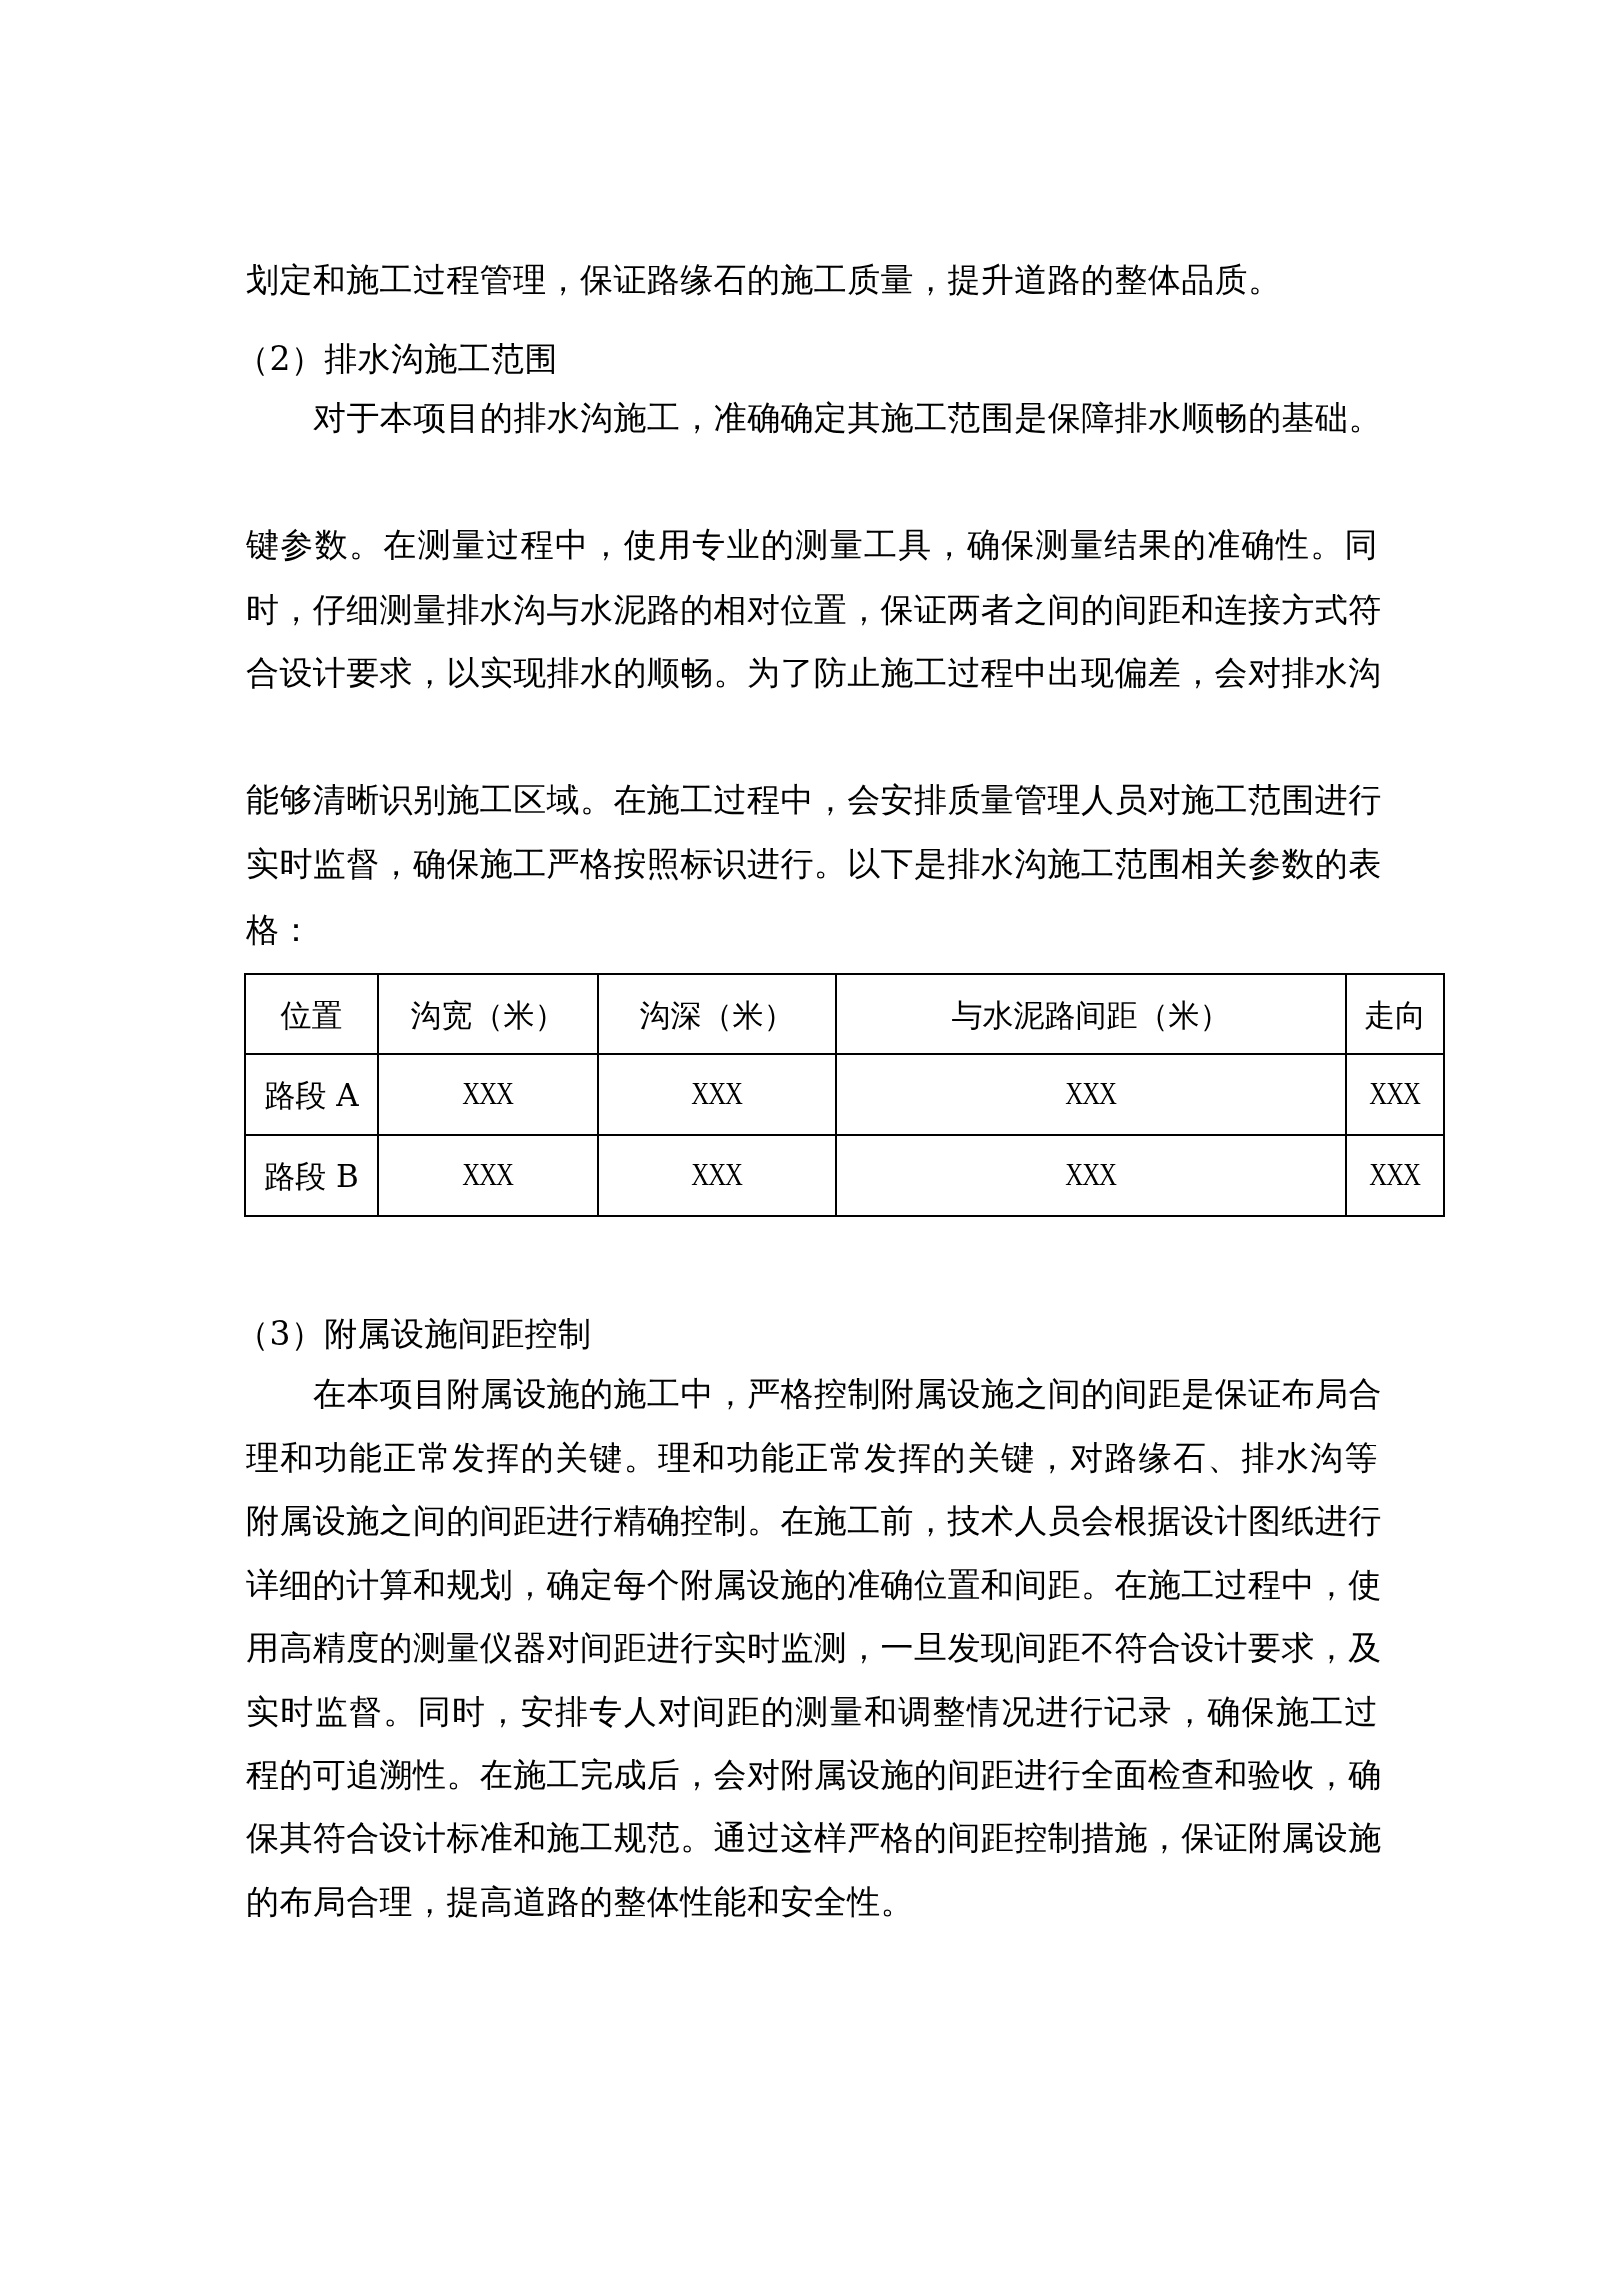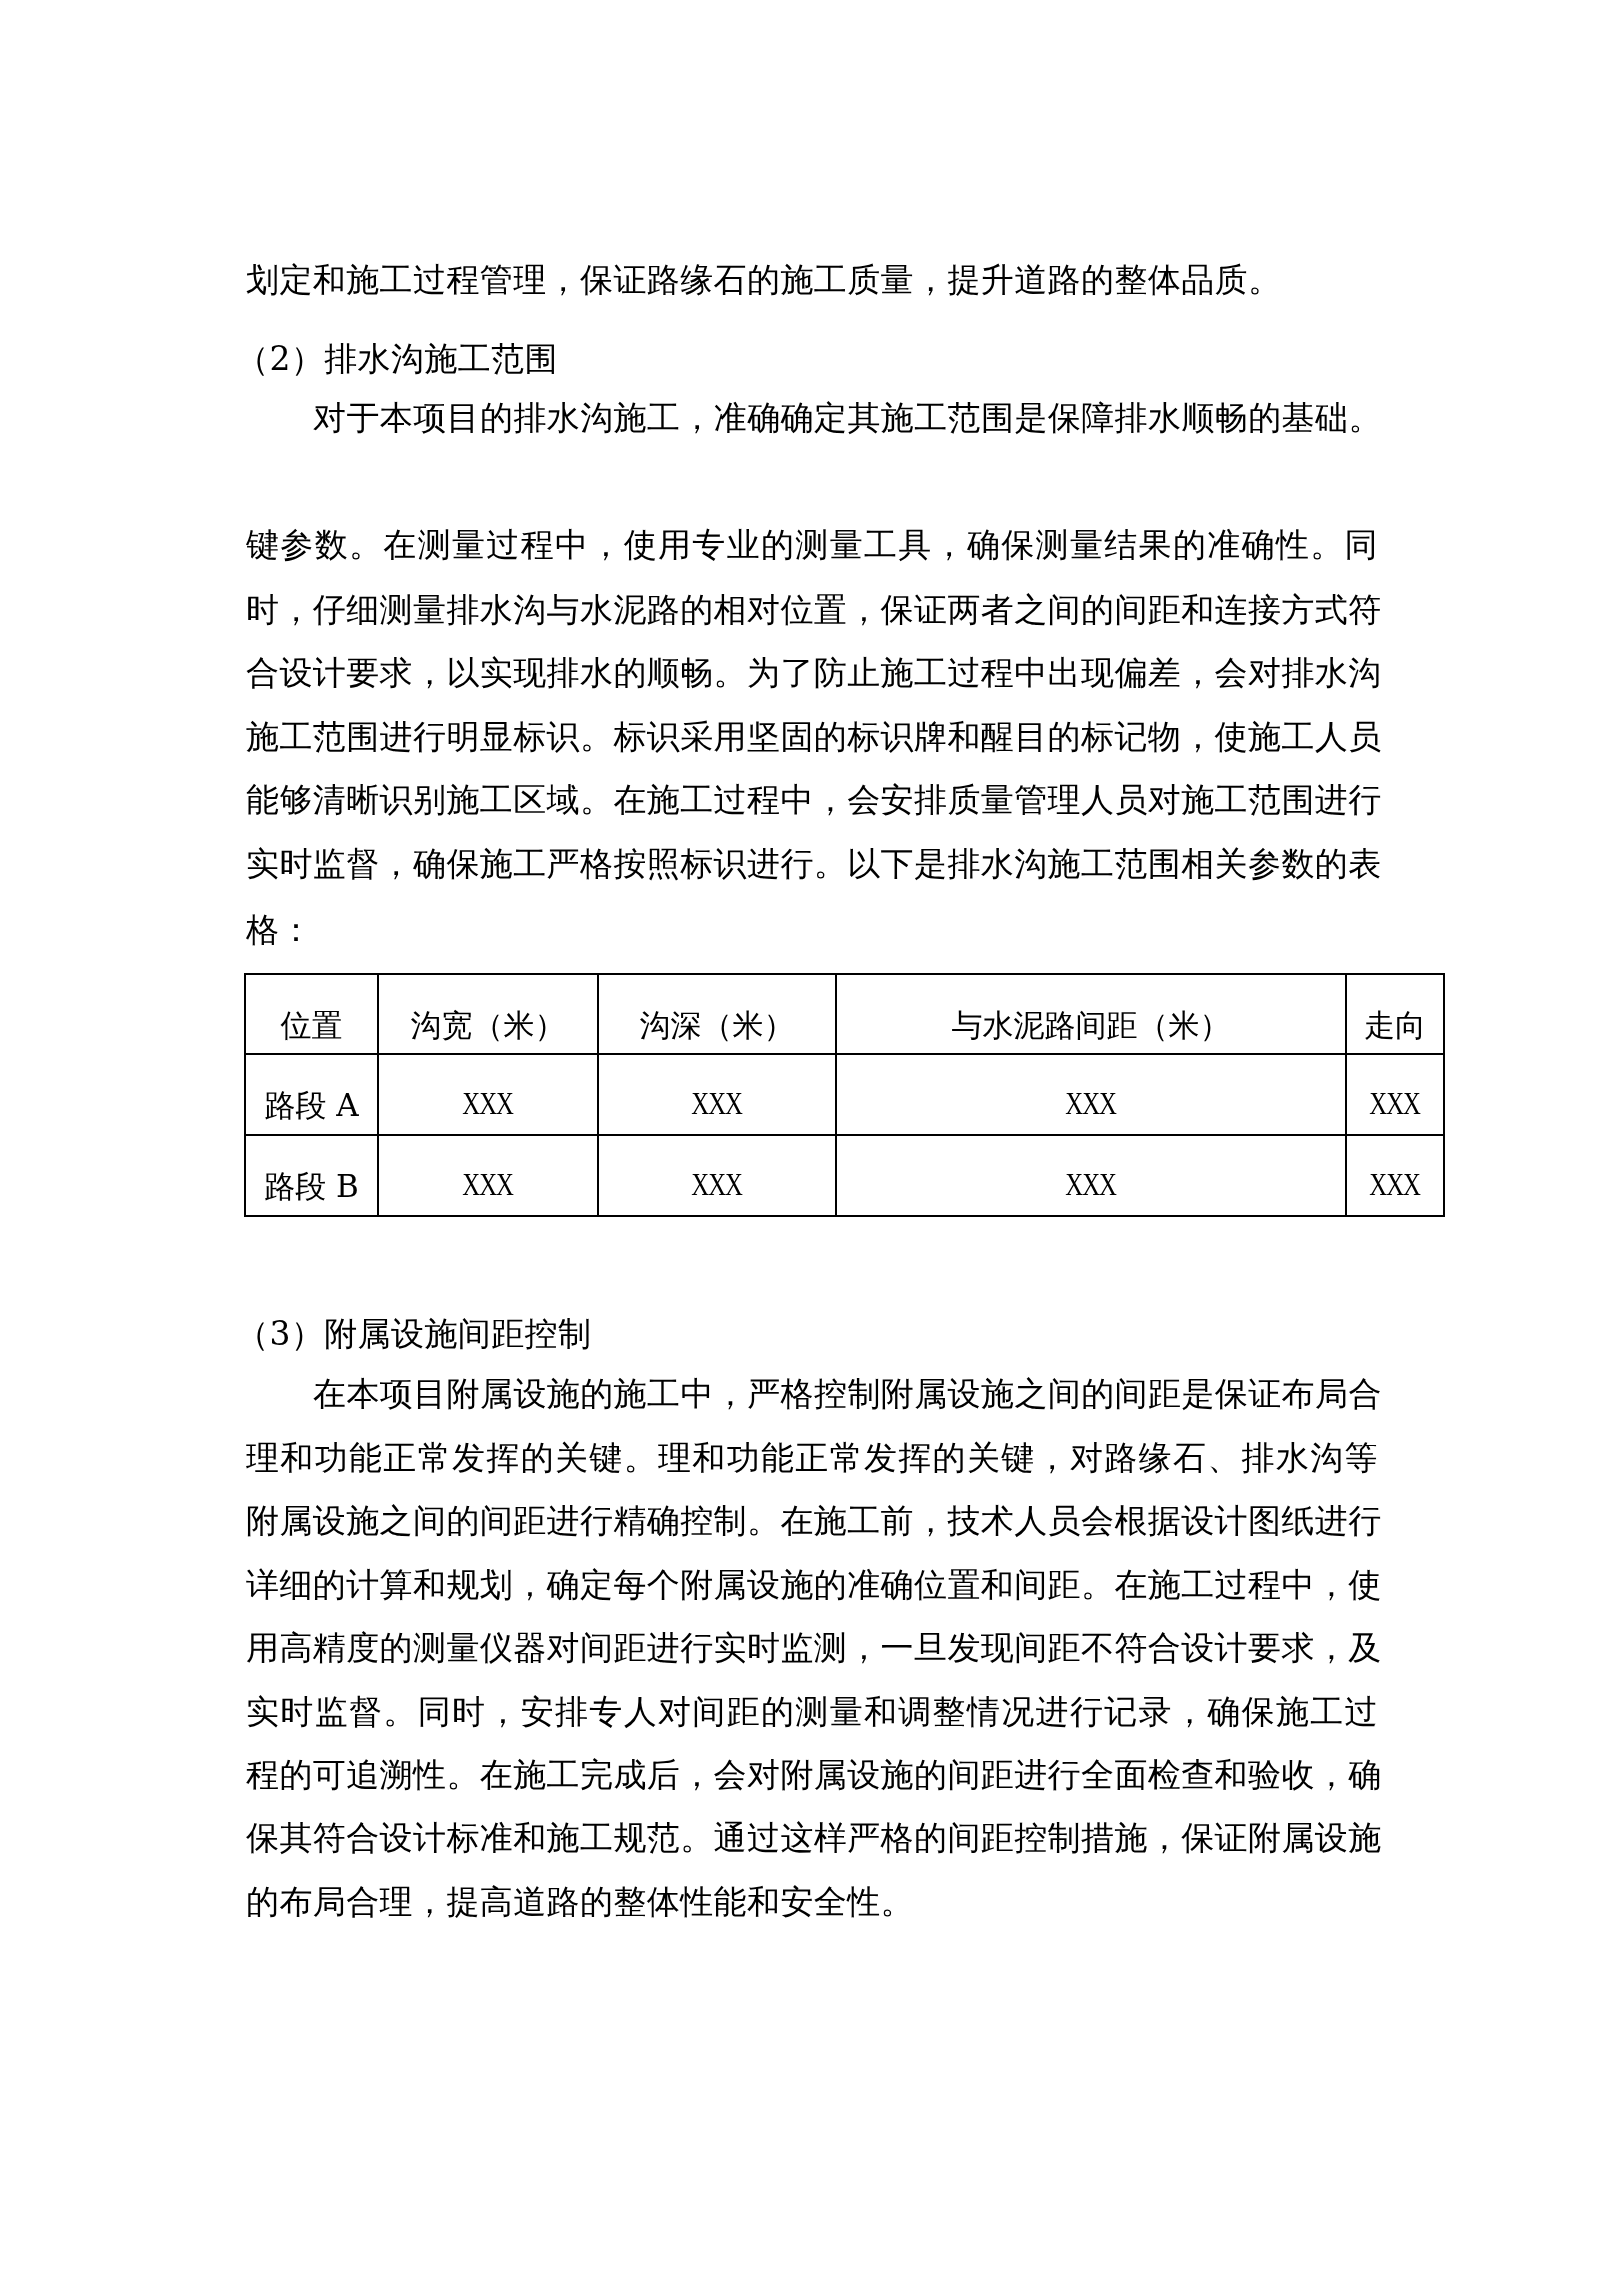--- a/index.html
+++ b/index.html
@@ -7,41 +7,40 @@
          font-family: "DejaVu Serif", "Liberation Serif", serif; color: #000; }
   .page { position: absolute; left: 0; top: 0; width: 1623px; height: 2295px; background: #fff; }
   .line { position: absolute; left: 246px; width: 1132px; font-size: 33px; line-height: 39px;
           height: 39px; white-space: nowrap; overflow: visible; letter-spacing: 0.4px; }
   .justify { text-align: justify; text-align-last: justify; }
   .heading { left: 253px; }
   .indent { left: 313px; width: 1065px; }
   table.params { position: absolute; left: 244px; top: 973px; border-collapse: collapse;
                  font-size: 31px; }
   table.params td { border: 2px solid #000; text-align: center; vertical-align: top;
-                    padding: 30px 0 0 0; box-sizing: border-box; white-space: nowrap; }
+                    padding: 20px 0 0 0; box-sizing: border-box; white-space: nowrap; }
   table.params tr.hdr td { height: 80px; }
   table.params tr.row td { height: 81px; }
   .c1 { width: 133px; } .c2 { width: 220px; } .c3 { width: 238px; }
   .c4 { width: 510px; } .c5 { width: 98px; }
   .mono-ish { font-family: "Liberation Serif", "DejaVu Serif", serif; letter-spacing: -1.3px; transform: scaleX(0.8); display: inline-block; }
 </style>
 </head>
 <body>
 
 <div class="page">
 
   <div class="line" style="top:260px">划定和施工过程管理，保证路缘石的施工质量，提升道路的整体品质。</div>
 
   <div class="line heading" style="top:339px; left:236px">（2）排水沟施工范围</div>
 
   <div class="line indent justify" style="top:398px">对于本项目的排水沟施工，准确确定其施工范围是保障排水顺畅的基础。</div>
   <div class="line justify" style="top:525px">键参数。在测量过程中，使用专业的测量工具，确保测量结果的准确性。同</div>
   <div class="line justify" style="top:590px">时，仔细测量排水沟与水泥路的相对位置，保证两者之间的间距和连接方式符</div>
   <div class="line justify" style="top:653px">合设计要求，以实现排水的顺畅。为了防止施工过程中出现偏差，会对排水沟</div>
-  <div class="line justify" style="top:717px">施工范围进行明显标识。标识采用坚固的标识牌和醒目的标记物，使施工人员</div>
   <div class="line justify" style="top:780px">能够清晰识别施工区域。在施工过程中，会安排质量管理人员对施工范围进行</div>
   <div class="line justify" style="top:844px">实时监督，确保施工严格按照标识进行。以下是排水沟施工范围相关参数的表</div>
   <div class="line" style="top:910px">格：</div>
 
   <table class="params">
     <tbody>
         <tr class="hdr">
       <td class="c1">位置</td>
       <td class="c2">沟宽（米）</td>
       <td class="c3">沟深（米）</td>

